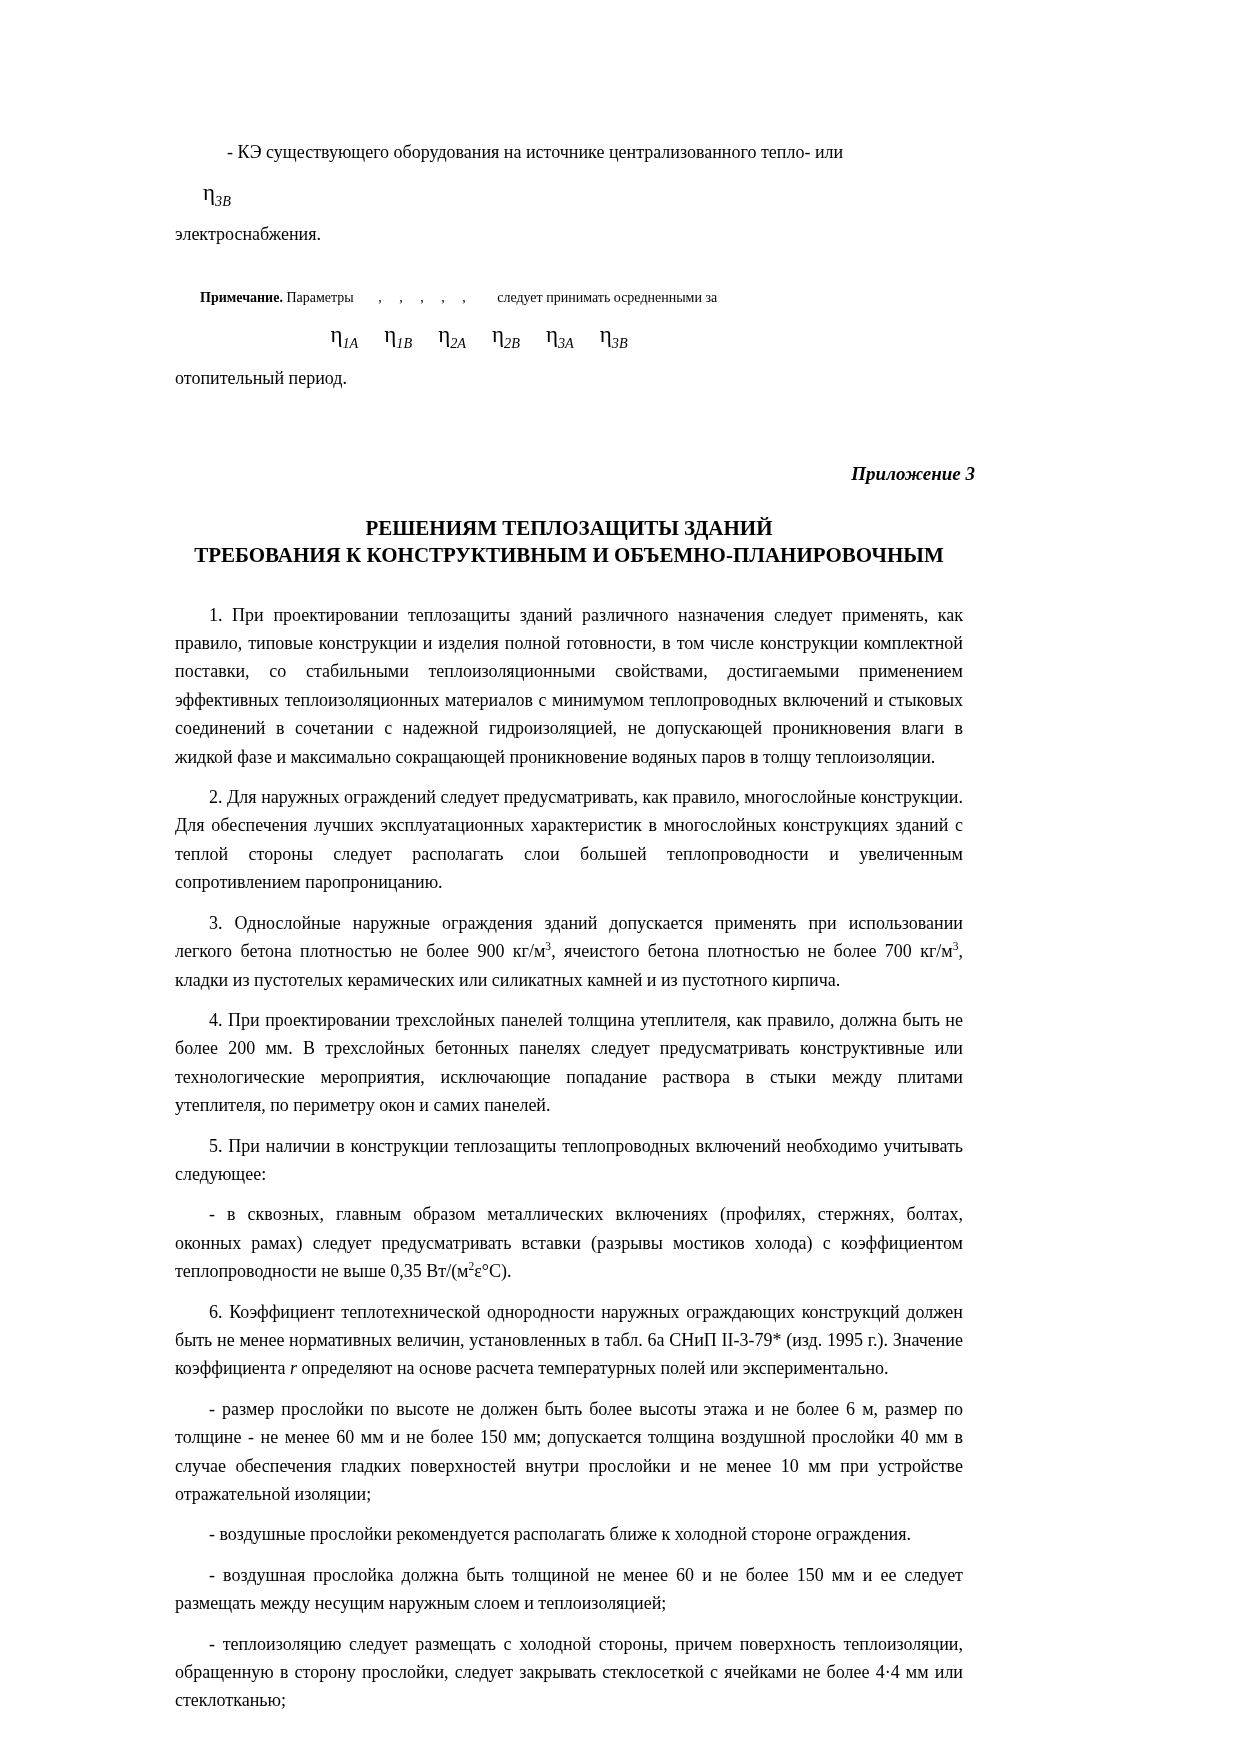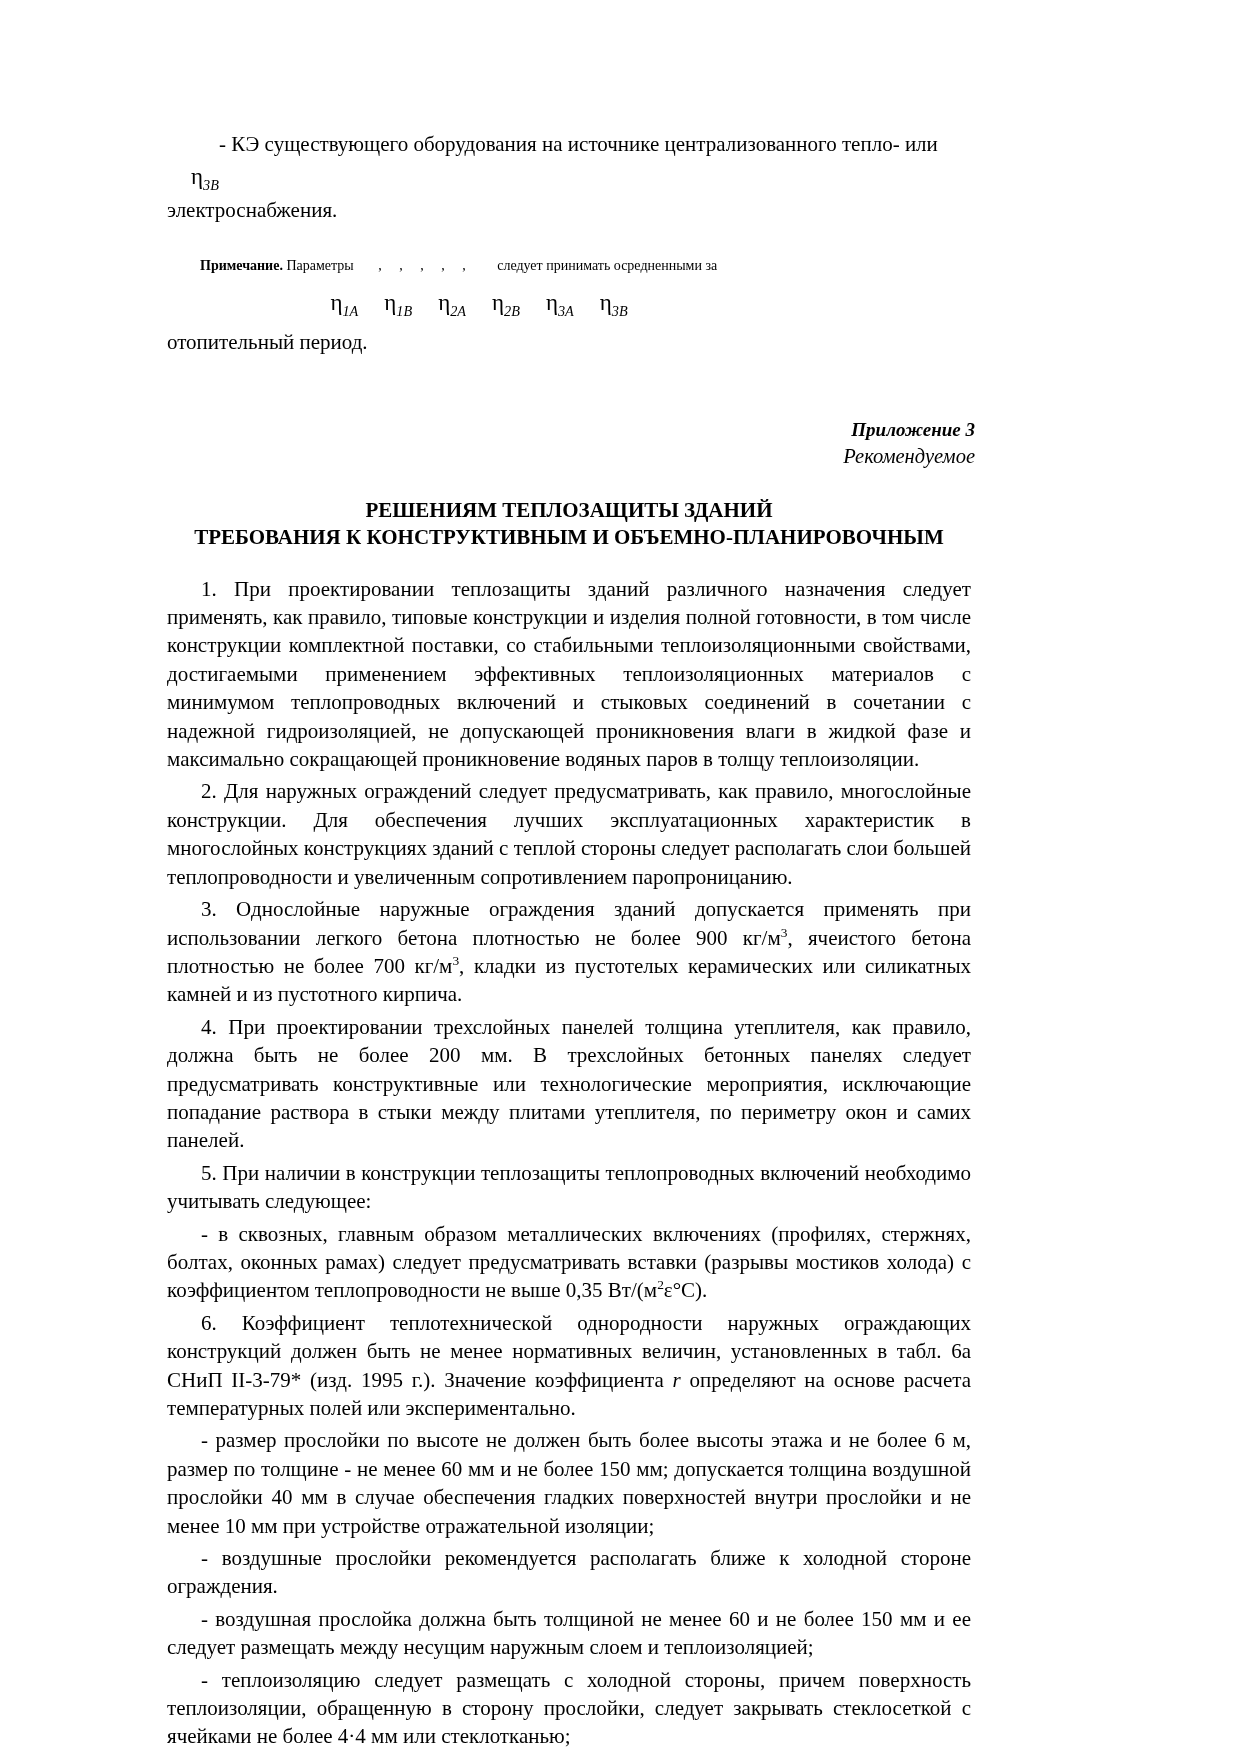--- a/index.html
+++ b/index.html
@@ -22,25 +22,25 @@
     box-sizing: border-box;
   }
   .content {
     position: absolute;
     left: 163px;
     top: 126px;
     width: 812px;
   }
   
   .p {
-    font-size: 21px;
+    font-size: 18px;
     line-height: 28.4px;
     text-align: justify;
     text-justify: inter-word;
-    margin: 4px;
+    margin: 12px;
     hyphens: none;
   }
   .indent { text-indent: 34px; }
   .indent-lg { text-indent: 52px; }
   .b { font-weight: bold; }
   .i { font-style: italic; }
   .spacer-10 { height: 10px; }
   .spacer-20 { height: 20px; }
   .spacer-28 { height: 28px; }
   .spacer-46 { height: 46px; }
@@ -56,21 +56,21 @@
     font-family: "Liberation Serif", "DejaVu Serif", serif;
     font-size: 23px;
   }
   .eta .sidx {
     font-size: 0.62em;
     font-style: italic;
     vertical-align: sub;
     line-height: 0;
   }
   .eta-line-single {
-    margin: 0;
+    margin: 12px;
     padding-left: 28px;
     font-size: 23px;
     line-height: 30px;
   }
   .eta-row {
     margin: 8px;
     text-align: center;
     line-height: 30px;
     padding-right: 180px;
   }
@@ -142,21 +142,20 @@
       <span class="eta">η<span class="sidx">3А</span></span>
       <span class="eta">η<span class="sidx">3В</span></span>
     </p>
 
     <p class="p">отопительный период.</p>
 
     <div class="spacer-46"></div>
     <div class="spacer-10"></div>
 
     <p class="appendix">Приложение 3</p>
-    <p class="appendix-sub">Рекомендуемое</p>
 
     <div class="spacer-28"></div>
 
     <p class="title">РЕШЕНИЯМ ТЕПЛОЗАЩИТЫ ЗДАНИЙ</p>
     <p class="title">ТРЕБОВАНИЯ К КОНСТРУКТИВНЫМ И ОБЪЕМНО-ПЛАНИРОВОЧНЫМ</p>
 
     <div class="spacer-20"></div>
 
     <p class="p indent">1. При проектировании теплозащиты зданий различного назначения следует применять, как правило, типовые конструкции и изделия полной готовности, в том числе конструкции комплектной поставки, со стабильными теплоизоляционными свойствами, достигаемыми применением эффективных теплоизоляционных материалов с минимумом теплопроводных включений и стыковых соединений в сочетании с надежной гидроизоляцией, не допускающей проникновения влаги в жидкой фазе и максимально сокращающей проникновение водяных паров в толщу теплоизоляции.</p>
 

